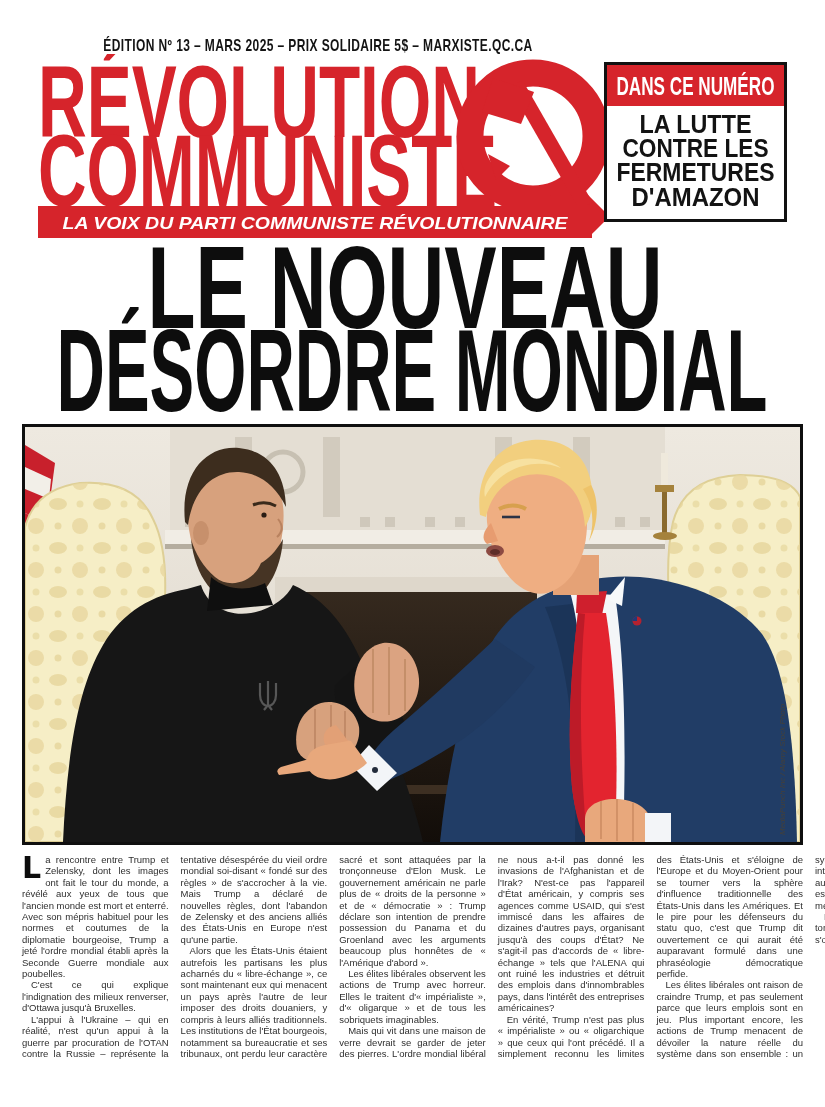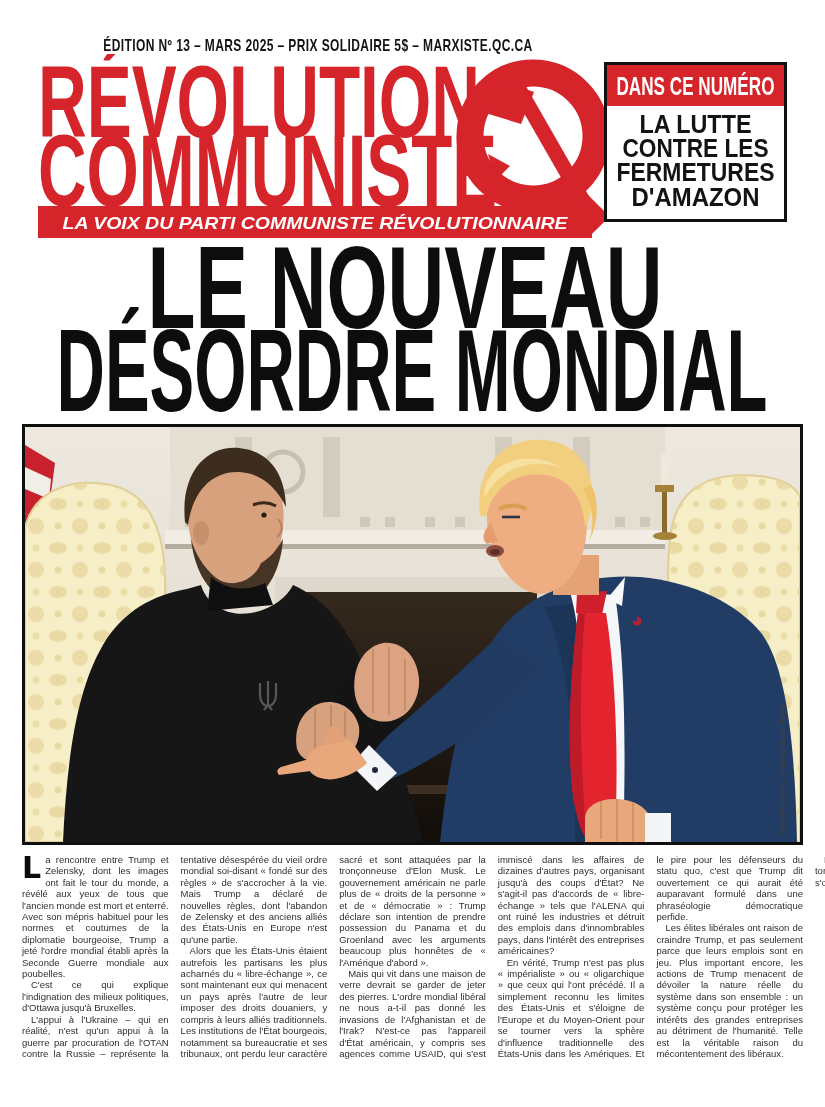--- a/index.html
+++ b/index.html
@@ -213,22 +213,23 @@
         <path d="M 576 374 V 412 M 592 372 V 414 M 608 376 V 414" stroke="#c9895f" stroke-width="1.4" fill="none"></path>
         <rect x="620" y="386" width="26" height="29" fill="#f3f5f8"></rect>
       </g>
 
       <text transform="translate(760 408) rotate(-90)" font-size="8" font-style="italic" fill="#44403a" font-family="Liberation Sans, sans-serif">MediaPunch Inc / Alamy Stock Photo</text>
     </svg>
   </div>
 
   <div class="article">
       <p class="first"><span class="dropcap">L</span>a rencontre entre Trump et Zelensky, dont les images ont fait le tour du monde, a révélé aux yeux de tous que l'ancien monde est mort et enterré. Avec son mépris habituel pour les normes et coutumes de la diplomatie bourgeoise, Trump a jeté l'ordre mondial établi après la Seconde Guerre mondiale aux poubelles.</p>
-      <p>C'est ce qui explique l'indignation des milieux politiques, d'Ottawa jusqu'à Bruxelles.</p>
+      <p>C'est ce qui explique l'indignation des milieux renverser, d'Ottawa jusqu'à Bruxelles.</p>
       <p>L'appui à l'Ukraine – qui en réalité, n'est qu'un appui à la guerre par procuration de l'OTAN contre la Russie – représente la tentative désespérée du vieil ordre mondial soi-disant « fondé sur des règles » de s'accrocher à la vie. Mais Trump a déclaré de nouvelles règles, dont l'abandon de Zelensky et des anciens alliés des États-Unis en Europe n'est qu'une partie.</p>
       <p>Alors que les États-Unis étaient autrefois les partisans les plus acharnés du « libre-échange », ce sont maintenant eux qui menacent un pays après l'autre de leur imposer des droits douaniers, y compris à leurs alliés traditionnels. Les institutions de l'État bourgeois, notamment sa bureaucratie et ses tribunaux, ont perdu leur caractère sacré et sont attaquées par la tronçonneuse d'Elon Musk. Le gouvernement américain ne parle plus de « droits de la personne » et de « démocratie » : Trump déclare son intention de prendre possession du Panama et du Groenland avec les arguments beaucoup plus honnêtes de « l'Amérique d'abord ».</p>
+      <p>Les élites libérales observent les actions de Trump avec horreur. Elles le traitent d'« impérialiste », d'« oligarque » et de tous les sobriquets imaginables.</p>
       <p>Mais qui vit dans une maison de verre devrait se garder de jeter des pierres. L'ordre mondial libéral ne nous a-t-il pas donné les invasions de l'Afghanistan et de l'Irak? N'est-ce pas l'appareil d'État américain, y compris ses agences comme USAID, qui s'est immiscé dans les affaires de dizaines d'autres pays, organisant jusqu'à des coups d'État? Ne s'agit-il pas d'accords de « libre-échange » tels que l'ALENA qui ont ruiné les industries et détruit des emplois dans d'innombrables pays, dans l'intérêt des entreprises américaines?</p>
       <p>En vérité, Trump n'est pas plus « impérialiste » ou « oligarchique » que ceux qui l'ont précédé. Il a simplement reconnu les limites des États-Unis et s'éloigne de l'Europe et du Moyen-Orient pour se tourner vers la sphère d'influence traditionnelle des États-Unis dans les Amériques. Et le pire pour les défenseurs du statu quo, c'est que Trump dit ouvertement ce qui aurait été auparavant formulé dans une phraséologie démocratique perfide.</p>
       <p>Les élites libérales ont raison de craindre Trump, et pas seulement parce que leurs emplois sont en jeu. Plus important encore, les actions de Trump menacent de dévoiler la nature réelle du système dans son ensemble : un système conçu pour protéger les intérêts des grandes entreprises au détriment de l'humanité. Telle est la véritable raison du mécontentement des libéraux.</p>
       <p>Le masque du capitalisme est tombé. Il s'agit maintenant de s'organiser pour le renverser. ■</p>
     </div>
 
 </div>
 
 </body></html>

